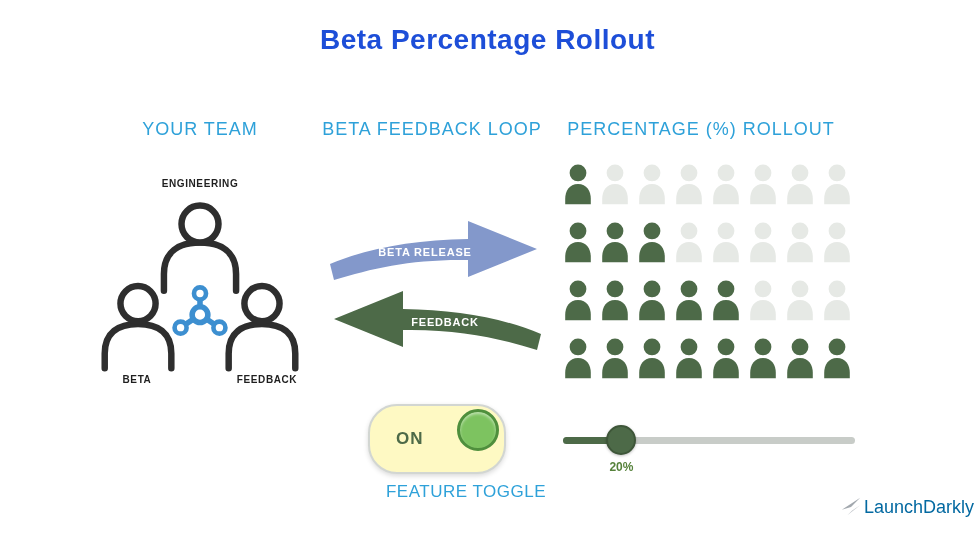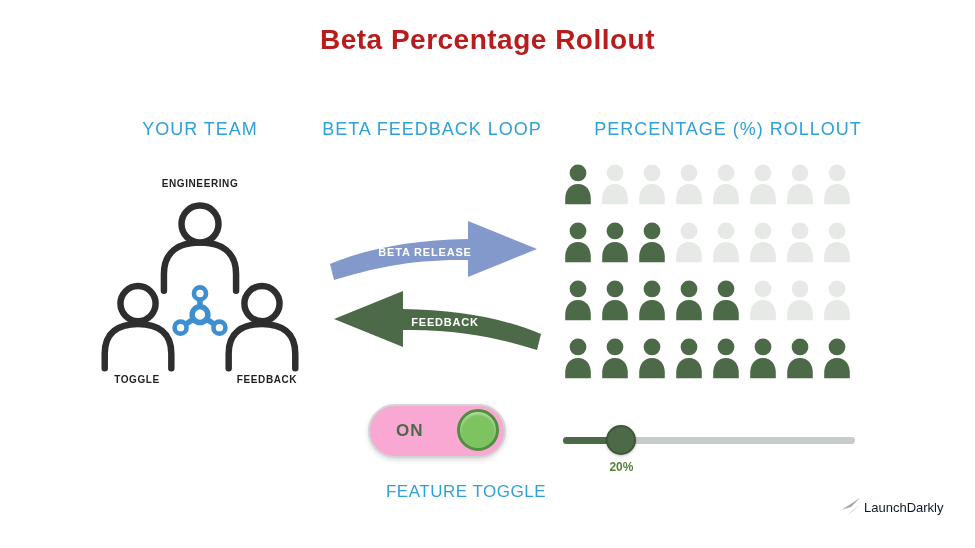--- a/index.html
+++ b/index.html
@@ -2,29 +2,29 @@
 <html><head>
 <meta charset="utf-8">
 <style>
   html,body{margin:0;padding:0;background:#ffffff;}
   .slide{
     position:relative;width:975px;height:548px;background:#ffffff;
     font-family:"Liberation Sans",sans-serif;overflow:hidden;
   }
   .title{
     position:absolute;top:24px;left:0;width:100%;margin:0;
-    text-align:center;font-size:28px;font-weight:bold;color:#b91c1c;letter-spacing:.5px;
+    text-align:center;font-size:28px;font-weight:bold;color:#1d4ed8;letter-spacing:.5px;
   }
   .col-heading{
     position:absolute;top:119px;text-align:center;
     font-size:18px;color:#2ea1d9;letter-spacing:1px;
   }
   .h-team{left:85px;width:230px;}
   .h-loop{left:318px;width:228px;}
-  .h-rollout{left:560px;width:336px;}
+  .h-rollout{left:533px;width:336px;}
 
   
   .team{position:absolute;left:85px;top:160px;width:230px;height:245px;}
   .role-label{
     position:absolute;font-size:10px;font-weight:bold;color:#1f1f1f;
     letter-spacing:.6px;text-align:center;
   }
   .role-eng{top:18px;left:0;width:230px;}
   .role-sales{top:214px;left:0;width:104px;}
   .role-product{top:214px;left:126px;width:112px;}
@@ -34,22 +34,22 @@
   .arrow{position:absolute;width:215px;height:70px;}
   .arrow-blue{left:328px;top:210px;}
   .arrow-green{left:328px;top:280px;}
   .arrow text{
     font-family:"Liberation Sans",sans-serif;font-size:11px;font-weight:bold;
     fill:#ffffff;letter-spacing:.8px;
   }
 
   
   .toggle{
-    position:absolute;left:368px;top:404px;width:138px;height:54px;
-    background:#f9a8d4;border:2px solid #d2d6d2;border-radius:29px;
+    position:absolute;left:368px;top:404px;width:138px;height:70px;
+    background:#fef9c3;border:2px solid #d2d6d2;border-radius:29px;
     box-shadow:0 2px 5px rgba(0,0,0,.15);box-sizing:border-box;
   }
   .toggle-label{
     position:absolute;left:26px;top:50%;transform:translateY(-50%);
     font-size:17px;font-weight:bold;color:#4d6a48;letter-spacing:1px;
   }
   .toggle-knob{
     position:absolute;right:5px;top:3px;width:42px;height:42px;border-radius:50%;
     background:#7dc360;border:3px solid #4f8f3d;box-sizing:border-box;
     box-shadow:inset 0 2px 3px rgba(255,255,255,.5);
@@ -81,21 +81,21 @@
     box-shadow:0 1px 3px rgba(0,0,0,.25);
   }
   .slider-value{
     position:absolute;top:36px;width:44px;text-align:center;
     font-size:12px;font-weight:bold;color:#56823b;
   }
 
   
   .logo{
     position:absolute;left:840px;top:496px;display:flex;align-items:center;gap:2px;
-    color:#0f172a;font-size:13px;
+    color:#0369a1;font-size:18px;
   }
 </style>
 </head>
 <body>
 
 <div class="slide">
 
   <h1 class="title">Beta Percentage Rollout</h1>
 
   <div class="col-heading h-loop">BETA FEEDBACK LOOP</div>
@@ -124,21 +124,21 @@
       <g stroke="#3d8fd0" fill="none" stroke-width="6" stroke-linecap="round">
         <line x1="115" y1="124" x2="115" y2="101"></line>
         <line x1="115" y1="124" x2="94" y2="138"></line>
         <line x1="115" y1="124" x2="136" y2="138"></line>
         <circle cx="115" cy="101" r="6.5" fill="#ffffff" stroke-width="5"></circle>
         <circle cx="94" cy="138" r="6.5" fill="#ffffff" stroke-width="5"></circle>
         <circle cx="136" cy="138" r="6.5" fill="#ffffff" stroke-width="5"></circle>
         <circle cx="115" cy="124" r="8.5" fill="#ffffff"></circle>
       </g>
     </svg>
-    <div class="role-label role-sales">TOGGLE</div>
+    <div class="role-label role-sales">BETA</div>
     <div class="role-label role-product">FEEDBACK</div>
   </div>
 
   <svg class="arrow arrow-blue" viewBox="0 0 215 70">
     <path d="M140,11 L209,39 L140,67 L140,50 C85,49 45,58 6,70 L2,54 C40,38 85,30 140,29 Z" fill="#8398cb"></path>
     <text x="97" y="46" text-anchor="middle">BETA RELEASE</text>
   </svg>
 
   <svg class="arrow arrow-green" viewBox="0 0 215 70">
     <path d="M75,11 L6,39 L75,67 L75,50 C130,49 170,58 209,70 L213,54 C175,38 130,30 75,29 Z" fill="#4d6a48"></path>

